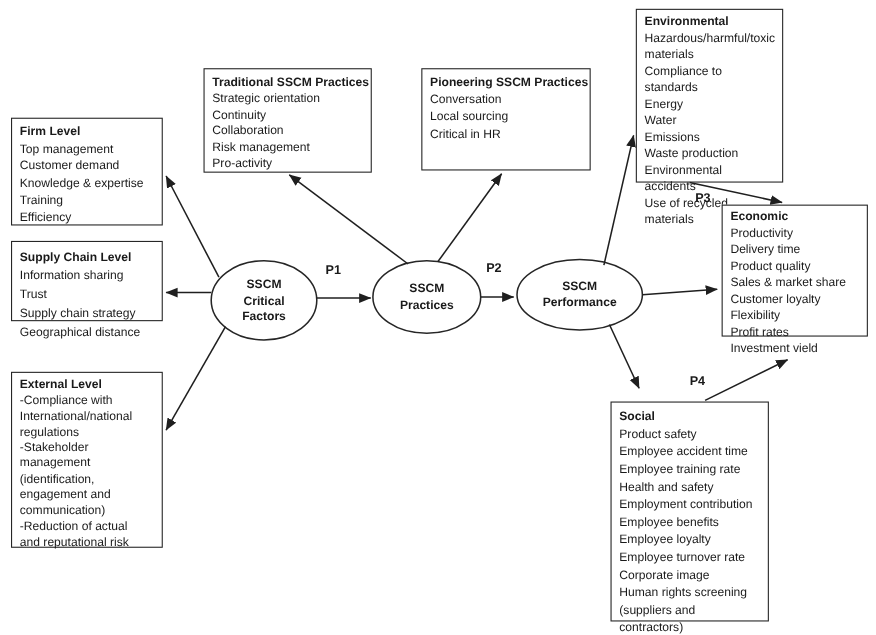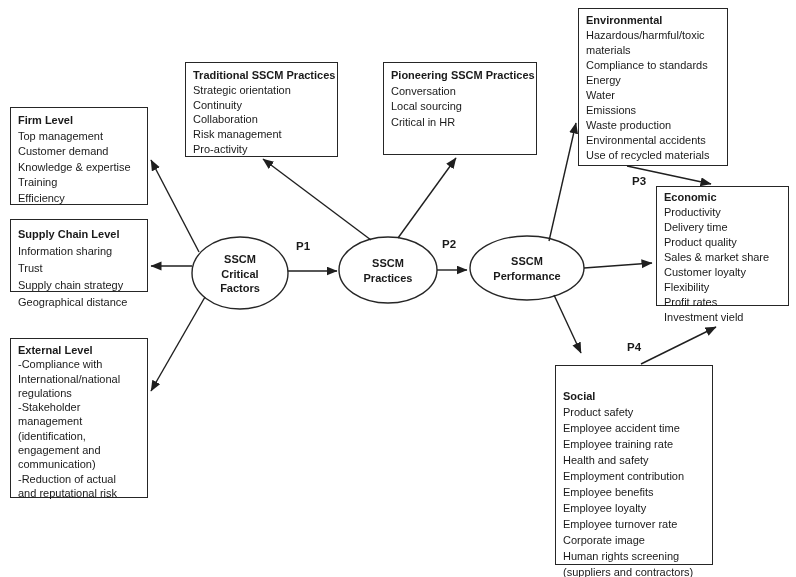--- a/index.html
+++ b/index.html
@@ -21,23 +21,23 @@
   .p-label{
     position:absolute;z-index:6;font-size:11.5px;font-weight:bold;
     transform:translate(-50%,-50%);
   }
   
   #box-firm         {left:10px; top:107px;width:138px;height:98px; line-height:15.5px;padding-top:5px;}
   #box-supply       {left:10px; top:219px;width:138px;height:73px; line-height:17px;  padding-top:6px;}
   #box-external     {left:10px; top:338px;width:138px;height:160px;line-height:14.3px;padding-top:4px;}
   #box-traditional  {left:185px;top:62px; width:153px;height:95px; line-height:14.8px;padding-top:5px;}
   #box-pioneering   {left:383px;top:62px; width:154px;height:93px; line-height:15.5px;padding-top:5px;}
-  #box-environmental{left:578px;top:8px;  width:150px;height:158px;line-height:15px;  padding-top:4px;}
+  #box-environmental{left:578px;top:8px;  width:134px;height:158px;line-height:15px;  padding-top:4px;}
   #box-economic     {left:656px;top:186px;width:133px;height:120px;line-height:15px;  padding-top:3px;}
-  #box-social       {left:555px;top:365px;width:158px;height:200px;line-height:16px;  padding-top:22px;}
+  #box-social       {left:555px;top:365px;width:144px;height:200px;line-height:16px;  padding-top:5px;}
   
   #label-critical-factors{left:240px;top:274px;}
   #label-practices       {left:388px;top:270px;}
   #label-performance     {left:527px;top:268px;}
   
   #plabel-p1{left:303px;top:246px;text-align:right;}
   #plabel-p2{left:449px;top:244px;}
   #plabel-p3{left:623px;top:181px;margin-left:16px;}
   #plabel-p4{left:634px;top:347px;}
 </style>

